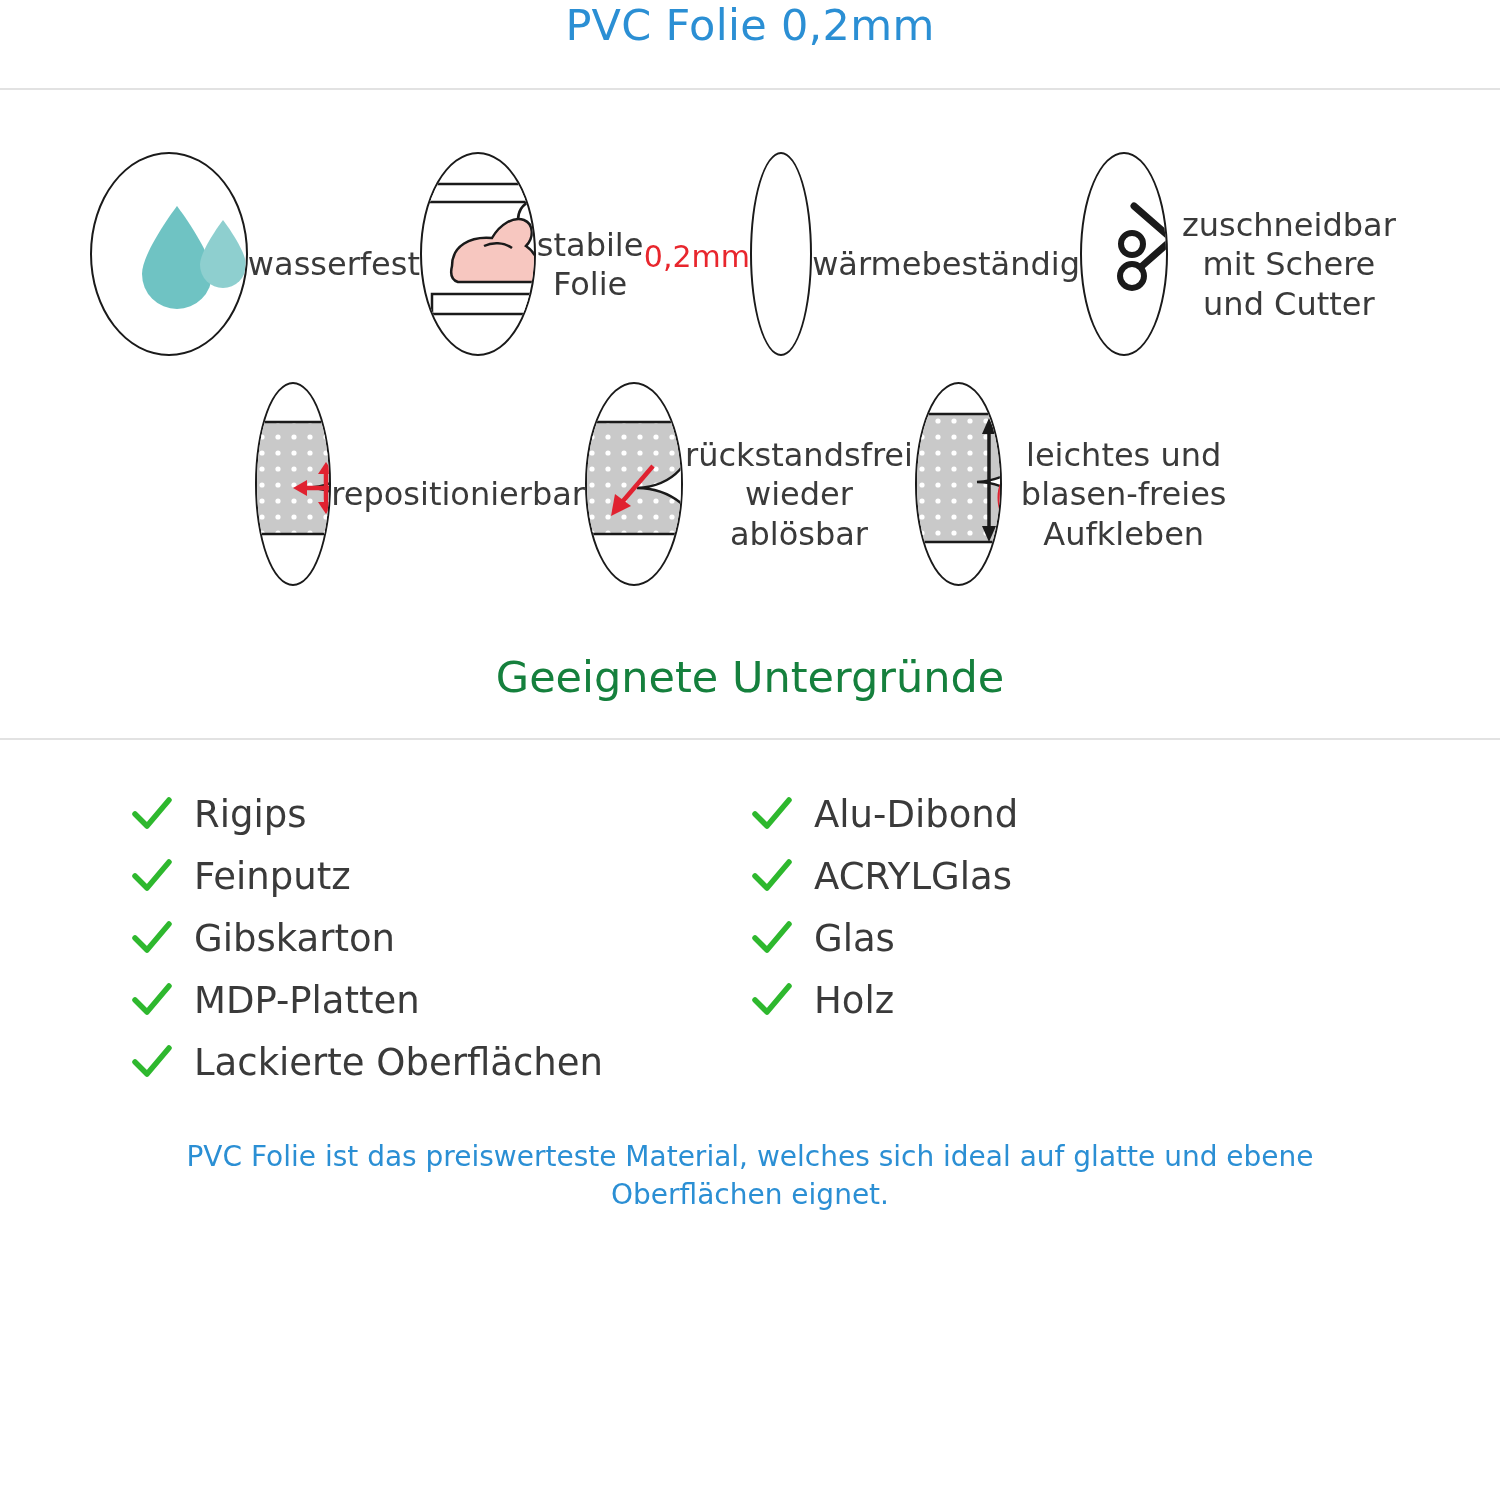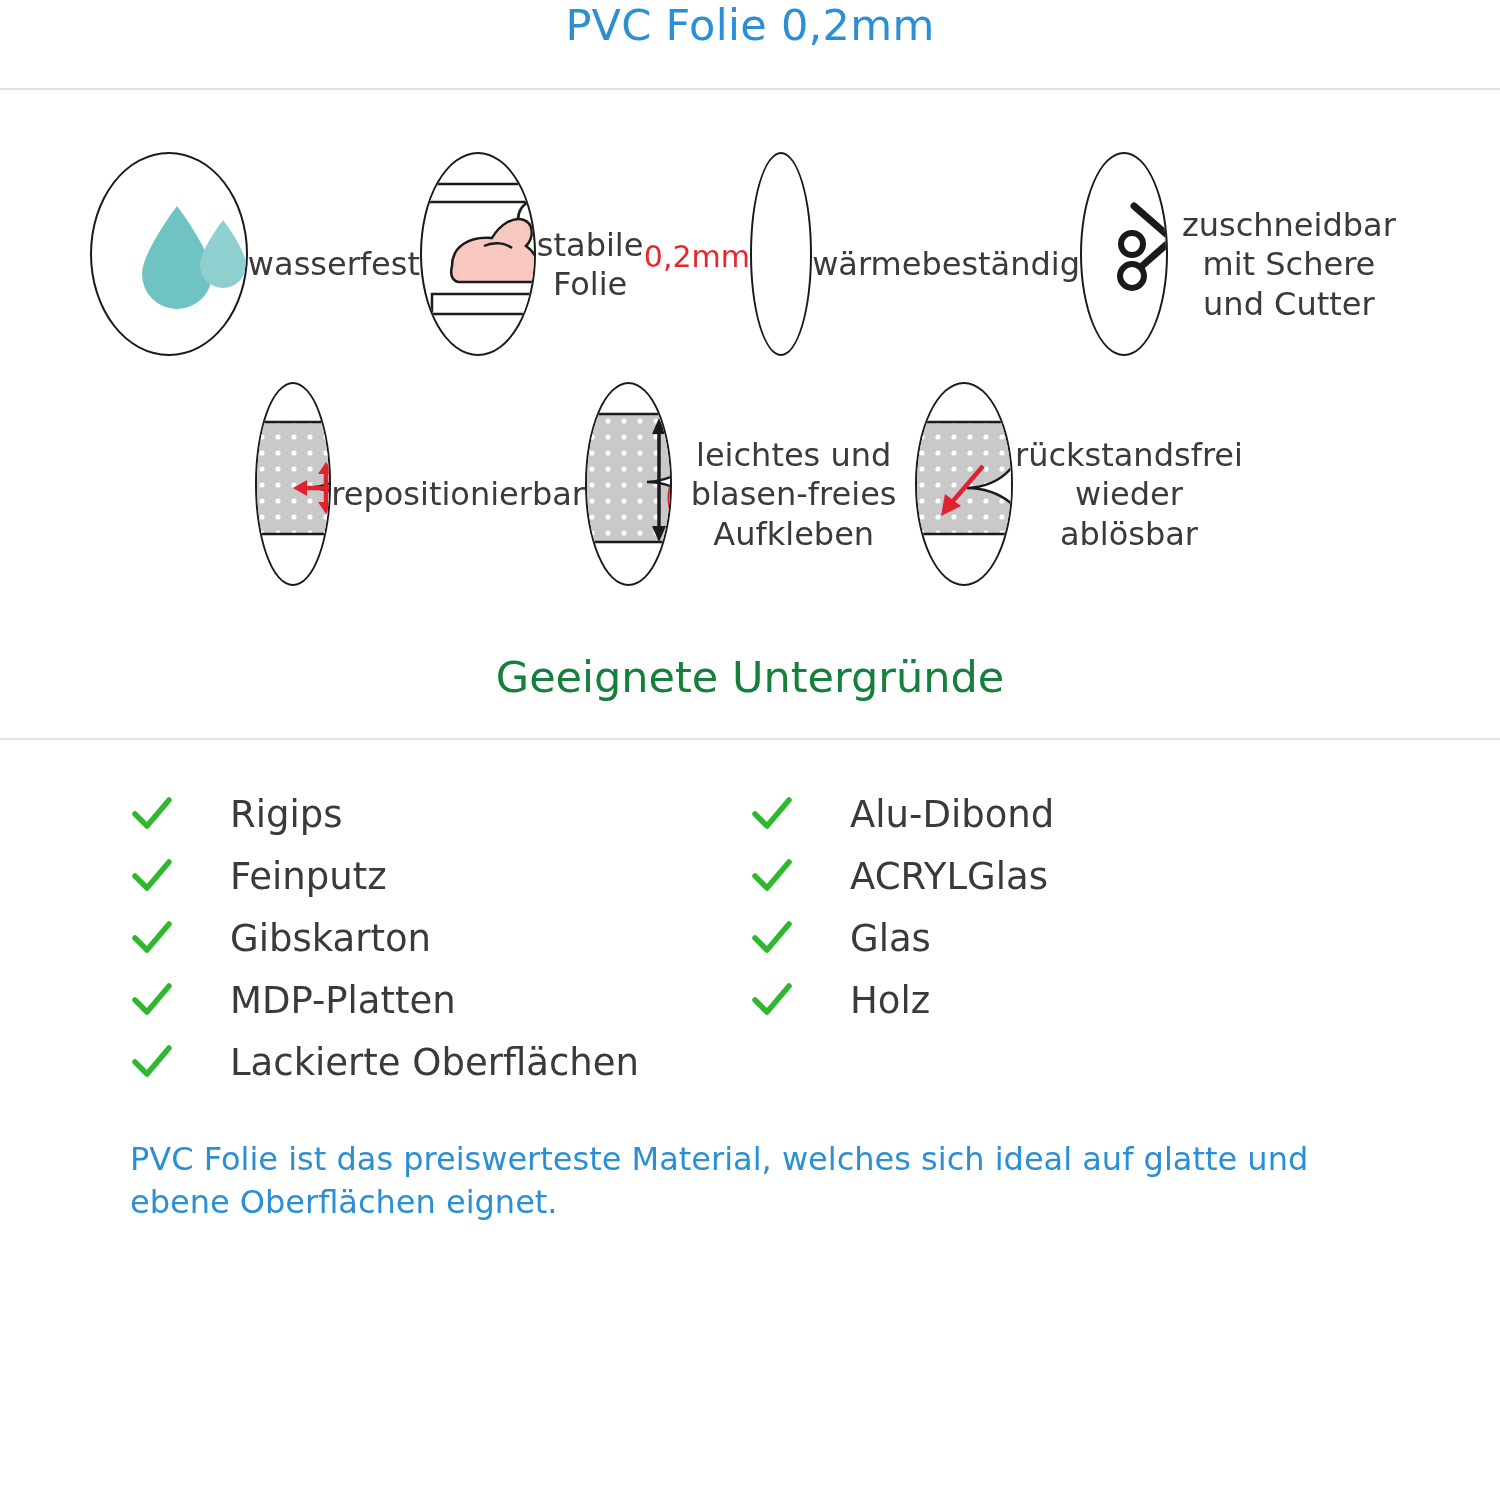--- a/index.html
+++ b/index.html
@@ -93,37 +93,37 @@
     padding-left: 130px;
     margin-top: 48px;
   }
   .surf-col { width: 620px; }
   .surf-col.right { width: 560px; }
   .surf-item {
     display: flex;
     align-items: center;
     margin-bottom: 10px;
     height: 52px;
-    gap: 36px;
   }
   .check {
     width: 44px;
     height: 44px;
     flex: 0 0 44px;
     margin-right: 20px;
   }
   .surf-text {
     font-size: 37px;
     color: #3a3a3a;
   }
 
   
   .footnote {
+    text-align: center;
     color: #2b8fd4;
-    font-size: 32px;
+    font-size: 28px;
     line-height: 1.35;
     margin-top: 40px;
     padding: 0 130px;
   }
 </style>
 </head>
 <body>
 
 <div class="page">
 
@@ -218,58 +218,58 @@
           <polygon points="69,130 61,118 77,118" fill="#e02230"></polygon>
         </svg>
       </div>
       <div class="feature-label">repositionierbar</div>
     </div>
 
     <div class="feature">
       <div class="circle">
         <svg width="196" height="196" viewBox="0 0 196 196">
           <defs>
+            <pattern id="dots2" width="16" height="16" patternUnits="userSpaceOnUse">
+              <circle cx="5" cy="5" r="2.6" fill="#ffffff"></circle>
+            </pattern>
+          </defs>
+          <path d="M-5 38 L160 38 L160 150 L-5 150 Z" fill="#c9c9c9"></path>
+          <path d="M-5 38 L160 38 L160 150 L-5 150 Z" fill="url(#dots2)"></path>
+          <path d="M-5 38 L160 38 L160 150 L-5 150" fill="none" stroke="#1a1a1a" stroke-width="2.5"></path>
+          <path d="M108 38 C108 80 86 102 50 104 C86 104 112 130 112 150 L160 150 L160 38 Z" fill="#ffffff" stroke="#1a1a1a" stroke-width="2.5"></path>
+
+          <line x1="66" y1="82" x2="30" y2="124" stroke="#e02230" stroke-width="4.5"></line>
+          <polygon points="24,132 28,110 44,122" fill="#e02230"></polygon>
+        </svg>
+      </div>
+      <div class="feature-label">rückstandsfrei wieder ablösbar</div>
+    </div>
+
+    <div class="feature">
+      <div class="circle">
+        <svg width="196" height="196" viewBox="0 0 196 196">
+          <defs>
             <pattern id="dots3" width="16" height="16" patternUnits="userSpaceOnUse">
               <circle cx="5" cy="5" r="2.6" fill="#ffffff"></circle>
             </pattern>
           </defs>
           <path d="M-5 30 L170 30 L170 158 L-5 158 Z" fill="#c9c9c9"></path>
           <path d="M-5 30 L170 30 L170 158 L-5 158 Z" fill="url(#dots3)"></path>
           <path d="M-5 30 L170 30 L170 158 L-5 158" fill="none" stroke="#1a1a1a" stroke-width="2.5"></path>
           <path d="M118 30 C118 74 96 96 60 98 C96 98 122 126 122 158 L170 158 L170 30 Z" fill="#ffffff" stroke="#1a1a1a" stroke-width="2.5"></path>
 
           <line x1="72" y1="44" x2="72" y2="148" stroke="#1a1a1a" stroke-width="3.5"></line>
           <polygon points="72,34 65,50 79,50" fill="#1a1a1a"></polygon>
           <polygon points="72,158 65,142 79,142" fill="#1a1a1a"></polygon>
 
           <path d="M84 132 C78 116 80 100 88 92 C92 86 100 84 104 90 L106 100 L110 72 C111 64 122 64 123 72 L124 100 L128 70 C129 62 140 62 141 70 L142 102 L147 80 C148 72 158 73 158 81 L156 118 C154 136 140 146 120 146 C104 146 90 142 84 132 Z" fill="#e02230"></path>
         </svg>
       </div>
       <div class="feature-label">leichtes und blasen-freies Aufkleben</div>
     </div>
-
-    <div class="feature">
-      <div class="circle">
-        <svg width="196" height="196" viewBox="0 0 196 196">
-          <defs>
-            <pattern id="dots2" width="16" height="16" patternUnits="userSpaceOnUse">
-              <circle cx="5" cy="5" r="2.6" fill="#ffffff"></circle>
-            </pattern>
-          </defs>
-          <path d="M-5 38 L160 38 L160 150 L-5 150 Z" fill="#c9c9c9"></path>
-          <path d="M-5 38 L160 38 L160 150 L-5 150 Z" fill="url(#dots2)"></path>
-          <path d="M-5 38 L160 38 L160 150 L-5 150" fill="none" stroke="#1a1a1a" stroke-width="2.5"></path>
-          <path d="M108 38 C108 80 86 102 50 104 C86 104 112 130 112 150 L160 150 L160 38 Z" fill="#ffffff" stroke="#1a1a1a" stroke-width="2.5"></path>
-
-          <line x1="66" y1="82" x2="30" y2="124" stroke="#e02230" stroke-width="4.5"></line>
-          <polygon points="24,132 28,110 44,122" fill="#e02230"></polygon>
-        </svg>
-      </div>
-      <div class="feature-label">rückstandsfrei wieder ablösbar</div>
-    </div>
   </div>
 
   <div class="section-heading">Geeignete Untergründe</div>
   <div class="rule2"></div>
 
   <div class="surfaces">
     <div class="surf-col">
       <div class="surf-item">
         <svg class="check" viewBox="0 0 44 44">
             <path d="M5 22 L17 34 L39 8" fill="none" stroke="#2eb82e" stroke-width="5.5" stroke-linecap="round" stroke-linejoin="round"></path>

